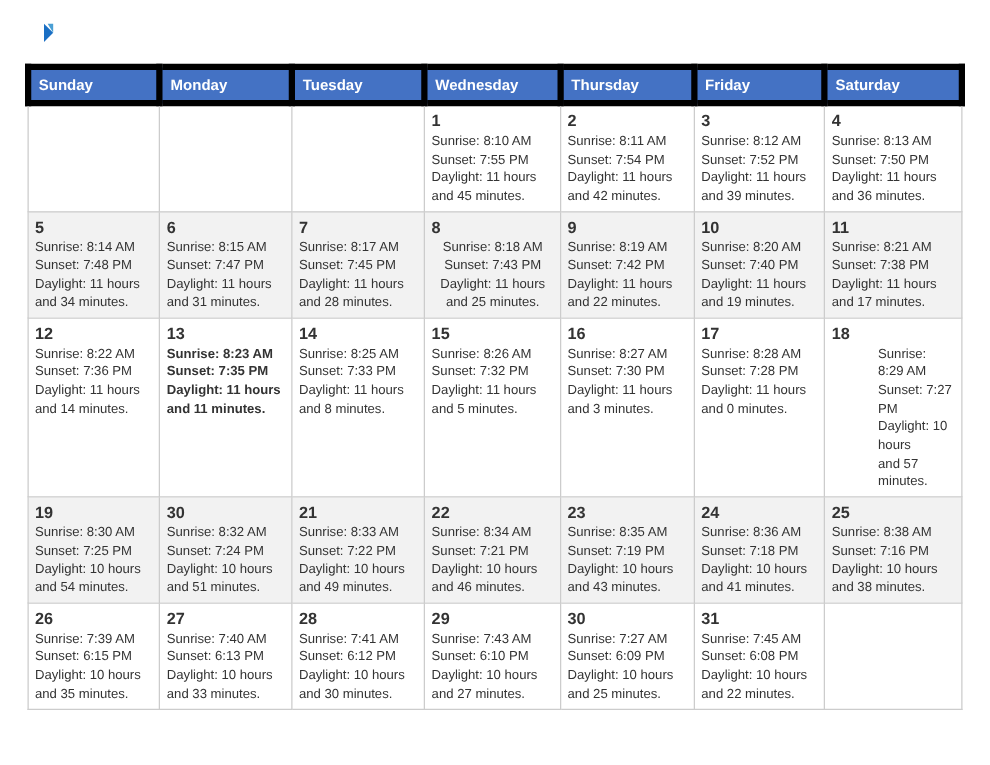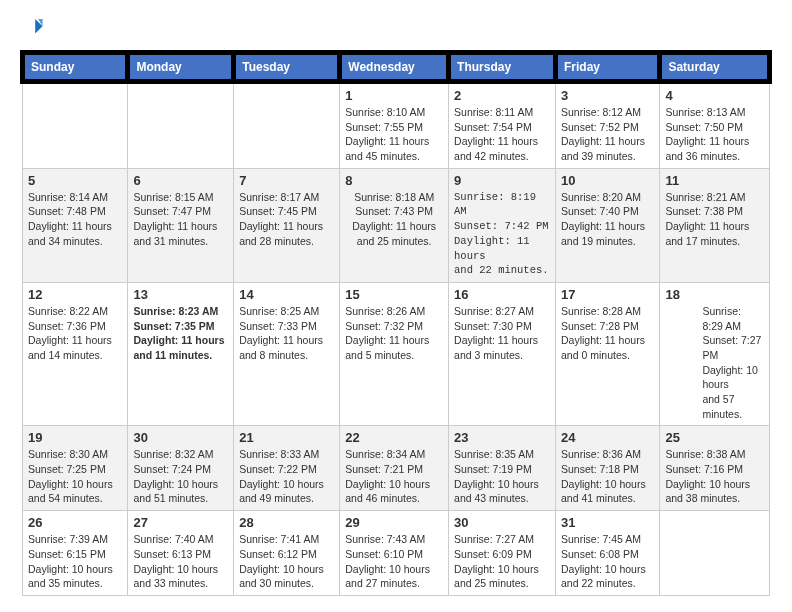--- a/index.html
+++ b/index.html
@@ -178,21 +178,21 @@
           </td>
           <td>
             <span class="day-number">8</span>
             <div class="day-info" style="white-space: pre-line; text-align: center;">Sunrise: 8:18 AM
 Sunset: 7:43 PM
 Daylight: 11 hours
 and 25 minutes.</div>
           </td>
           <td>
             <span class="day-number">9</span>
-            <div class="day-info" style="white-space: pre-line; font-family: Liberation Mono, monospace;">Sunrise: 8:19 AM
+            <div class="day-info" style="white-space: pre-line;">Sunrise: 8:19 AM
 Sunset: 7:42 PM
 Daylight: 11 hours
 and 22 minutes.</div>
           </td>
           <td>
             <span class="day-number">10</span>
             <div class="day-info" style="white-space: pre-line;">Sunrise: 8:20 AM
 Sunset: 7:40 PM
 Daylight: 11 hours
 and 19 minutes.</div>

